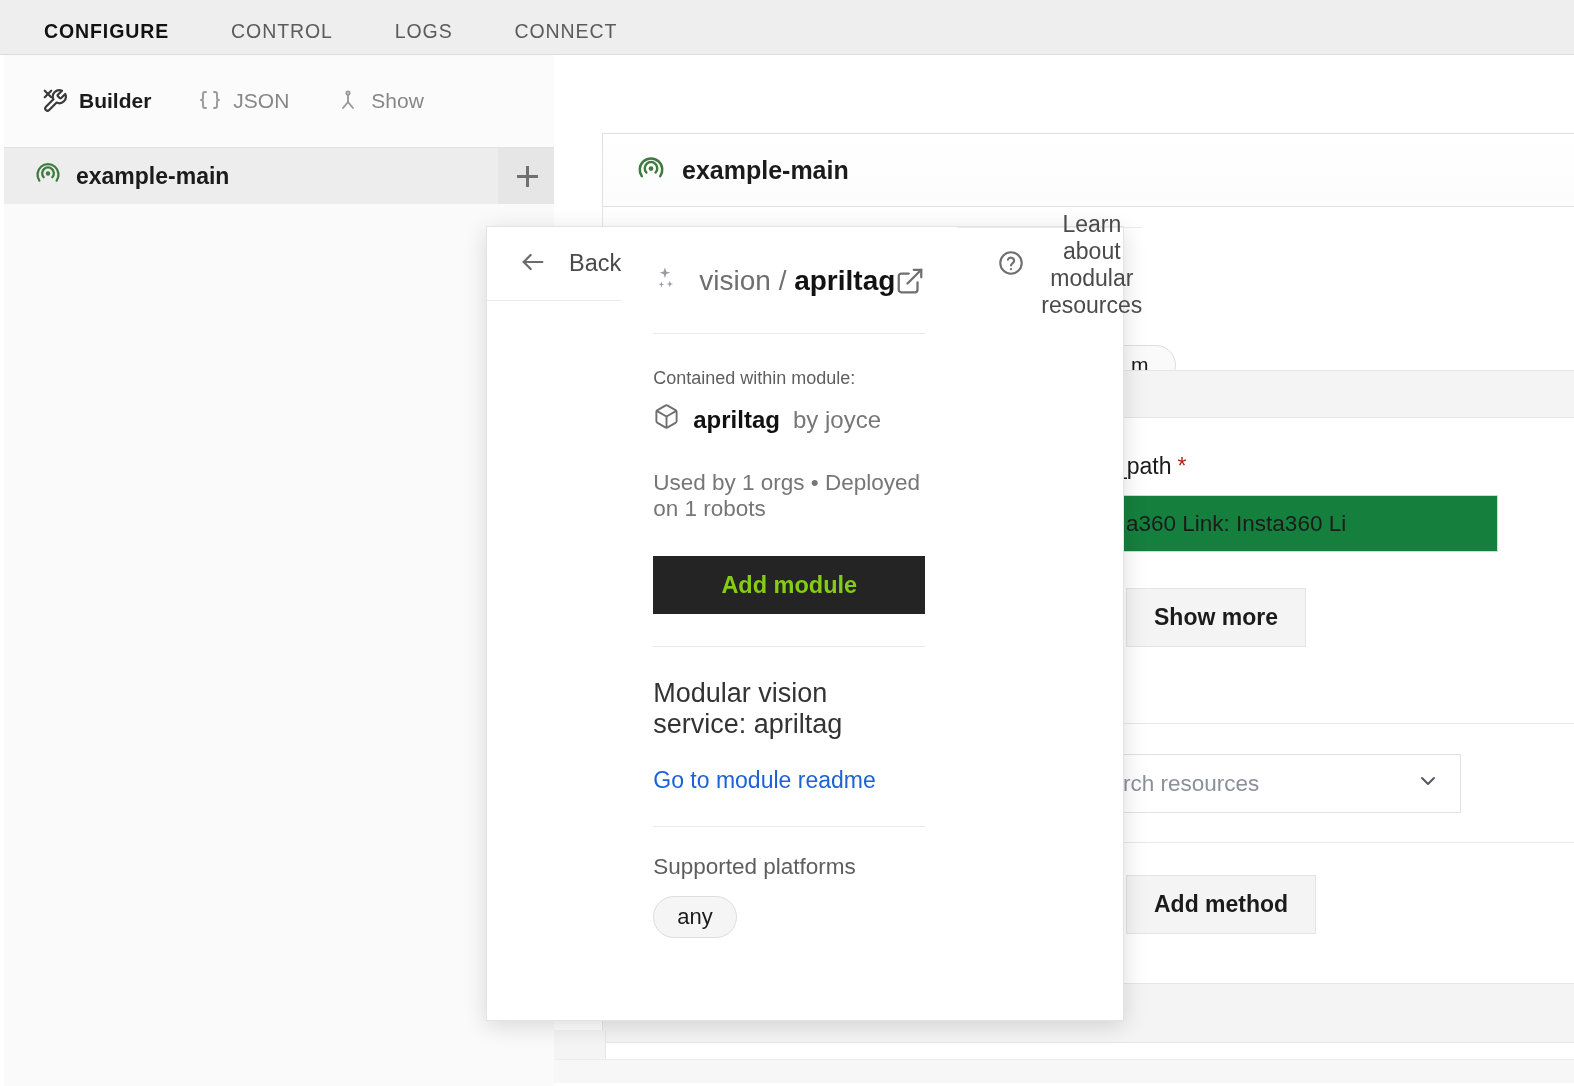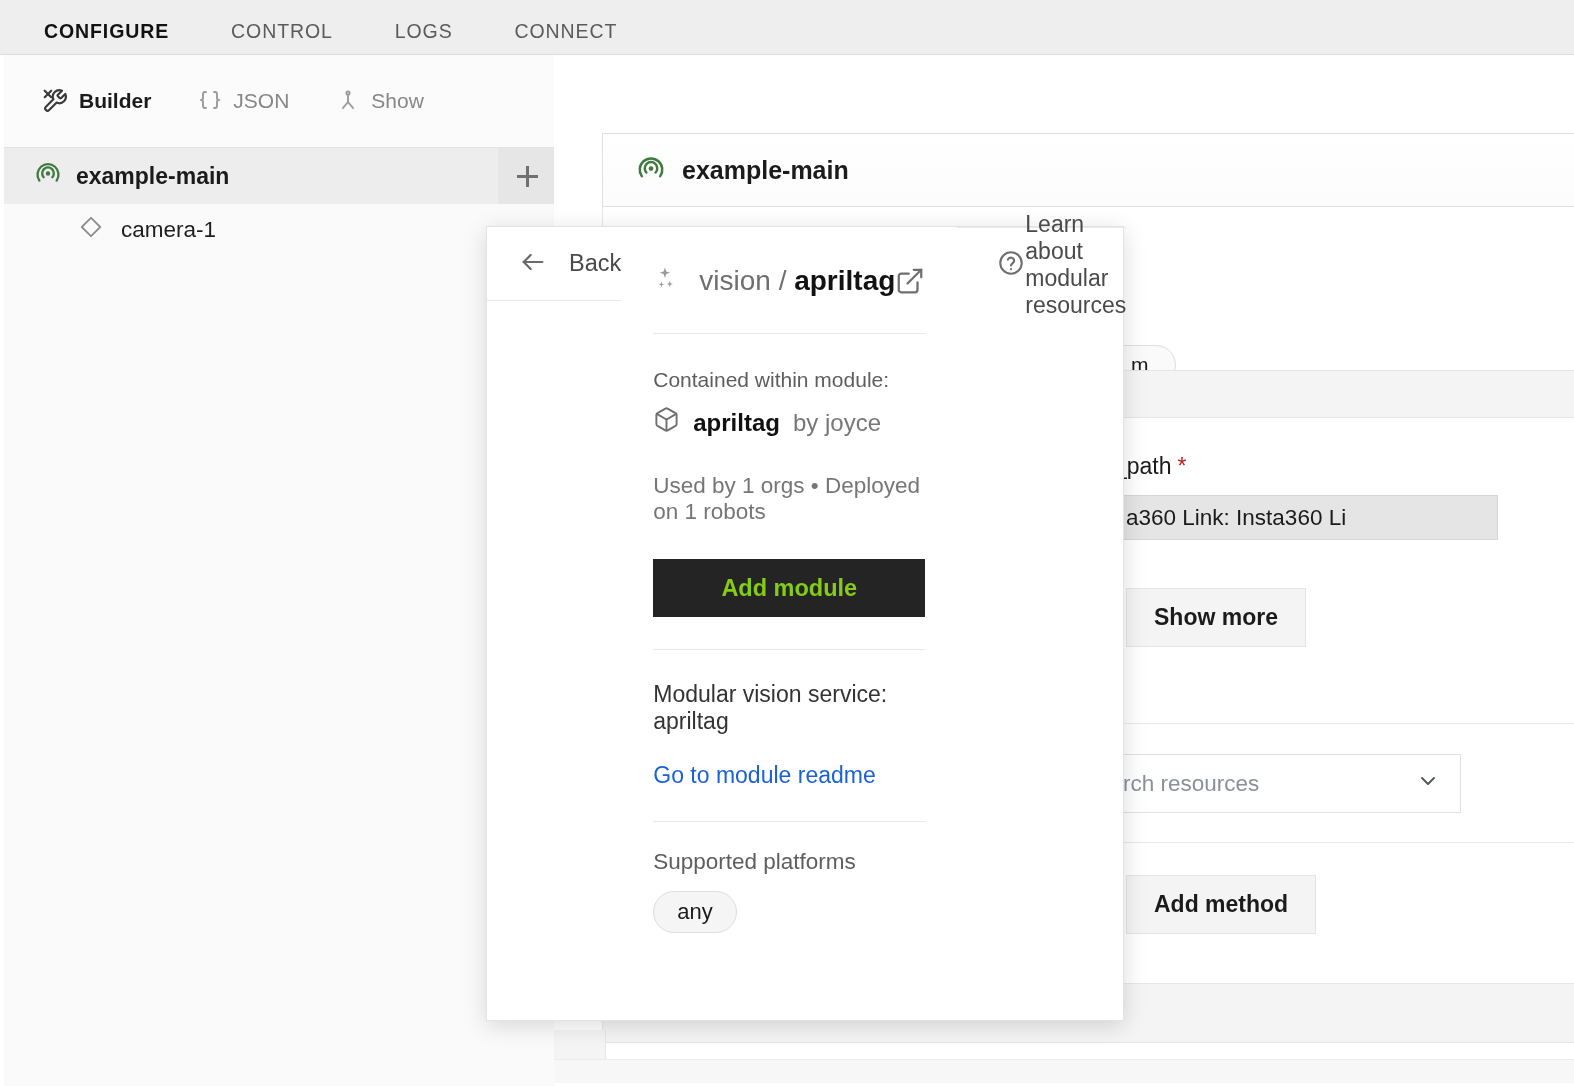--- a/index.html
+++ b/index.html
@@ -119,22 +119,22 @@
     border-left: 1px solid #e6e6e6; border-right: 1px solid #e6e6e6;
     background: #ffffff;
   }
   .field-label {
     position: absolute; left: 511px; top: 35px;
     font-size: 23px; color: #1b1b1b;
   }
   .field-label .req { color: #b42318; margin-left: 6px; }
   .field-input {
     position: absolute; left: 507px; top: 77px;
-    width: 388px; height: 45px;
-    border: 1px solid #d6d6d6; background: #e5e5e5;
+    width: 388px; height: 57px;
+    border: 1px solid #d6d6d6; background: #15803d;
     display: flex; align-items: center;
     padding-left: 15px; overflow: hidden; white-space: nowrap;
     font-size: 22.5px; color: #1b1b1b;
     cursor: text;
   }
   .show-more {
     position: absolute; left: 523px; top: 170px;
     height: 59px; padding: 0 27px;
     background: #f4f4f4; border: 1px solid #e4e4e4;
     display: flex; align-items: center;
@@ -205,56 +205,57 @@
   .mod-title-row {
     display: flex; align-items: center;
     padding-top: 38px; padding-bottom: 36px;
     border-bottom: 1px solid #e9e9e9;
   }
   .mod-title-row .sparkle { margin-right: 18px; }
   .mod-title { font-size: 28px; color: #6f6f6f; white-space: nowrap; }
   .mod-title b { color: #121212; font-weight: 700; }
   .ext-link { margin-left: auto; cursor: pointer; display: flex; }
 
-  .contained-label { margin-top: 34px; font-size: 21px; color: #5e5e5e; }
+  .contained-label { margin-top: 34px; font-size: 18px; color: #5e5e5e; }
   .module-line {
     margin-top: 14px; display: flex; align-items: center; gap: 13px;
     font-size: 24px; color: #777777;
   }
   .module-line b { color: #111111; font-weight: 700; }
   .usage { margin-top: 34px; font-size: 22.5px; color: #767676; }
 
   .add-module-btn {
     margin-top: 34px; height: 58px; width: 100%;
     background: #242424; color: #84cc16;
     display: flex; align-items: center; justify-content: center;
     font-size: 23.5px; font-weight: 700; cursor: pointer;
   }
   .sep { margin-top: 32px; border-top: 1px solid #e9e9e9; }
-  .mod-desc { margin-top: 31px; font-size: 23px; color: #333333; }
+  .mod-desc { margin-top: 31px; font-size: 27px; color: #333333; }
   .readme-link {
     margin-top: 27px; font-size: 23px; color: #1a62d6;
     display: inline-block; cursor: pointer;
   }
   .sep2 { margin-top: 32px; border-top: 1px solid #e9e9e9; }
   .platforms-label { margin-top: 27px; font-size: 22.5px; color: #5e5e5e; }
   .platform-chips { margin-top: 16px; display: flex; gap: 12px; }
   .chip {
     height: 42px; padding: 4px 23px;
     border: 1px solid #dedede; border-radius: 21px;
     background: #f5f5f5;
     display: flex; align-items: center;
     font-size: 22px; color: #1b1b1b;
   }
   .modal-footer {
     flex: 0 0 74px; height: 74px;
     border-top: 1px solid #e9e9e9;
-    display: flex; align-items: center; gap: 0;
+    display: flex; align-items: center; gap: 16px;
     padding-left: 40px;
     cursor: pointer;
+    text-align: center;
   }
   .modal-footer .txt { font-size: 23px; color: #4a4a4a; }
 </style>
 </head>
 <body>
 
 <div id="root">
 
   <div class="topnav">
     <div class="topnav-item active">CONFIGURE</div>
@@ -303,28 +304,20 @@
         <svg width="28" height="28" viewBox="0 0 24 24" fill="none" stroke="#3f7a3f" stroke-width="2" stroke-linecap="round">
           <path d="M4.6 18.5a9 9 0 1 1 14.8 0"></path>
           <path d="M8.3 15.6a5 5 0 1 1 7.4 0"></path>
           <circle cx="12" cy="12.4" r="1.9" fill="#3f7a3f" stroke="none"></circle>
         </svg>
       </span>
       <span class="label">example-main</span>
       <span class="plus-btn"></span>
     </div>
 
-    <div class="tree-child">
-      <span>
-        <svg width="26" height="26" viewBox="0 0 24 24" fill="none" stroke="#8c8c8c" stroke-width="1.7" stroke-linejoin="round">
-          <rect x="6" y="6" width="12" height="12" transform="rotate(45 12 12)"></rect>
-        </svg>
-      </span>
-      <span class="label">camera-1</span>
-    </div>
   </div>
 
   <div class="mainarea">
 
     <div class="card-header">
       <span>
         <svg width="30" height="30" viewBox="0 0 24 24" fill="none" stroke="#3f7a3f" stroke-width="2" stroke-linecap="round">
           <path d="M4.6 18.5a9 9 0 1 1 14.8 0"></path>
           <path d="M8.3 15.6a5 5 0 1 1 7.4 0"></path>
           <circle cx="12" cy="12.4" r="1.9" fill="#3f7a3f" stroke="none"></circle>

